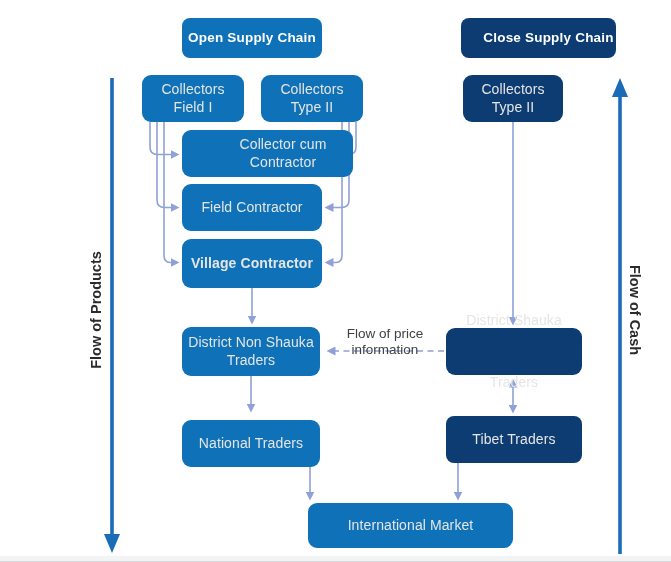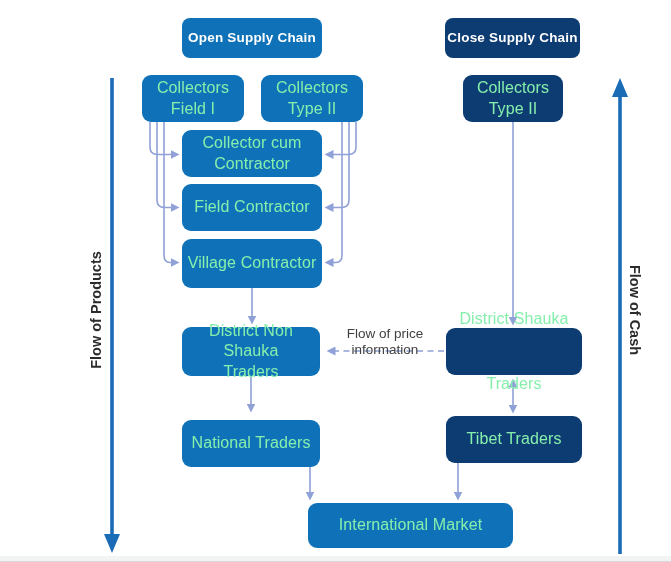--- a/index.html
+++ b/index.html
@@ -7,24 +7,24 @@
     position:relative;
     width:671px;height:562px;
     background:var(--bg,#ffffff);
     font-family:"Liberation Sans", sans-serif;
     overflow:hidden;
   }
   .wires{position:absolute;left:0;top:0;width:671px;height:562px;}
   .box{
     position:absolute;
     border-radius:9px;
-    color:#86efac;
+    color:#e5e5e5;
     display:flex;flex-direction:column;align-items:center;justify-content:center;
     text-align:center;
-    font-size:16px;line-height:1.28;
+    font-size:14px;line-height:1.28;
     letter-spacing:.1px;
   }
   .primary{background:var(--primary);}
   .dark{background:var(--dark);}
   .hdr{
     font-weight:bold;font-size:13.5px;color:#ffffff;border-radius:8px;letter-spacing:.2px;
   }
   .vlabel{
     position:absolute;
     font-weight:bold;font-size:14.5px;
@@ -88,40 +88,40 @@
       <path d="M310,463 V496" marker-end="url(#ah)"></path>
       <path d="M458,463 V496" marker-end="url(#ah)"></path>
     </g>
 
     <path d="M444,351 H331" fill="none" style="stroke:var(--connector)" stroke-width="1.6" stroke-dasharray="6 4.5" marker-end="url(#ah)"></path>
   </svg>
 
   <div class="box primary hdr" style="left:182px;top:18px;width:140px;height:40px;">
     <span>Open Supply Chain</span>
   </div>
-  <div class="box dark hdr" style="left:445px;top:18px;width:135px;height:40px;">
+  <div class="box dark hdr" style="left:461px;top:18px;width:135px;height:40px;padding-left:20px;">
     <span>Close Supply Chain</span>
   </div>
 
   <div class="box primary" style="left:142px;top:75px;width:102px;height:47px;">
     <span>Collectors</span>
     <span>Field I</span>
   </div>
   <div class="box primary" style="left:261px;top:75px;width:102px;height:47px;">
     <span>Collectors</span>
     <span>Type II</span>
   </div>
-  <div class="box primary" style="left:182px;top:130px;width:140px;height:47px;">
+  <div class="box primary" style="left:182px;top:130px;width:140px;height:47px;padding-left:31px;">
     <span>Collector cum</span>
     <span>Contractor</span>
   </div>
   <div class="box primary" style="left:182px;top:184px;width:140px;height:47px;">
     <span>Field Contractor</span>
   </div>
-  <div class="box primary" style="left:182px;top:239px;width:140px;height:49px;">
+  <div class="box primary" style="left:182px;top:239px;width:140px;height:49px;font-weight:bold;">
     <span>Village Contractor</span>
   </div>
   <div class="box primary" style="left:182px;top:327px;width:138px;height:49px;">
     <span>District Non Shauka</span>
     <span>Traders</span>
   </div>
   <div class="box primary" style="left:182px;top:420px;width:138px;height:47px;">
     <span>National Traders</span>
   </div>
   <div class="box primary" style="left:281px;top:503px;width:205px;height:45px;margin-left:27px;">
@@ -129,21 +129,21 @@
   </div>
 
   <div class="box dark" style="left:463px;top:75px;width:100px;height:47px;">
     <span>Collectors</span>
     <span>Type II</span>
   </div>
   <div class="box dark" style="left:446px;top:328px;width:136px;height:47px;gap:44px;">
     <span>District Shauka</span>
     <span>Traders</span>
   </div>
-  <div class="box dark" style="left:446px;top:416px;width:136px;height:47px;">
+  <div class="box dark" style="left:446px;top:416px;width:136px;height:47px;border-radius:8px;">
     <span>Tibet Traders</span>
   </div>
 
   <div class="vlabel left">Flow of Products</div>
   <div class="vlabel right">Flow of Cash</div>
 
   <div class="price-label">
     <div>Flow of price</div>
     <div>information</div>
   </div>

